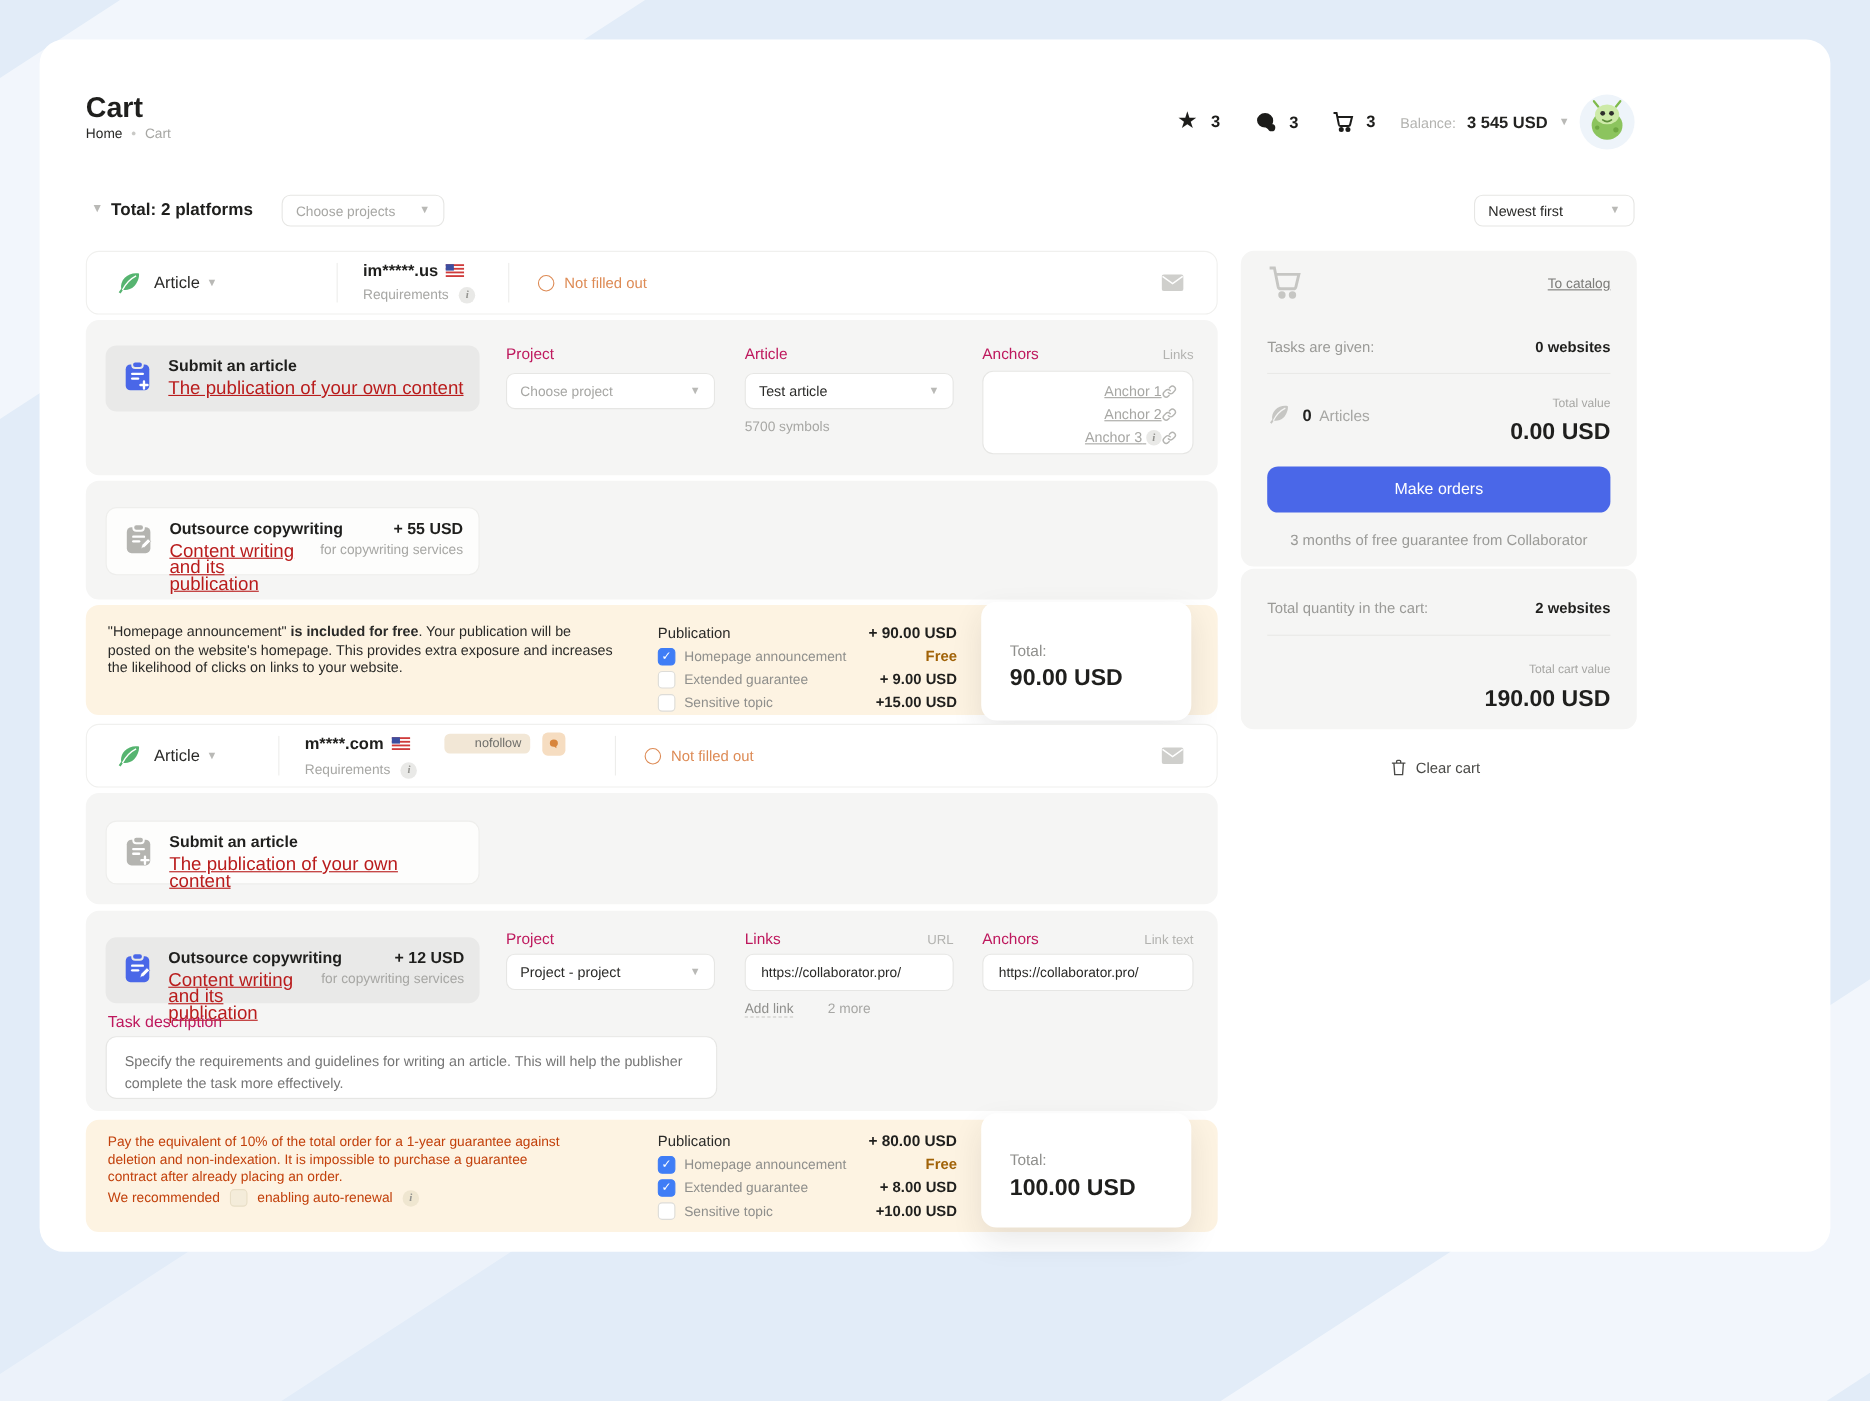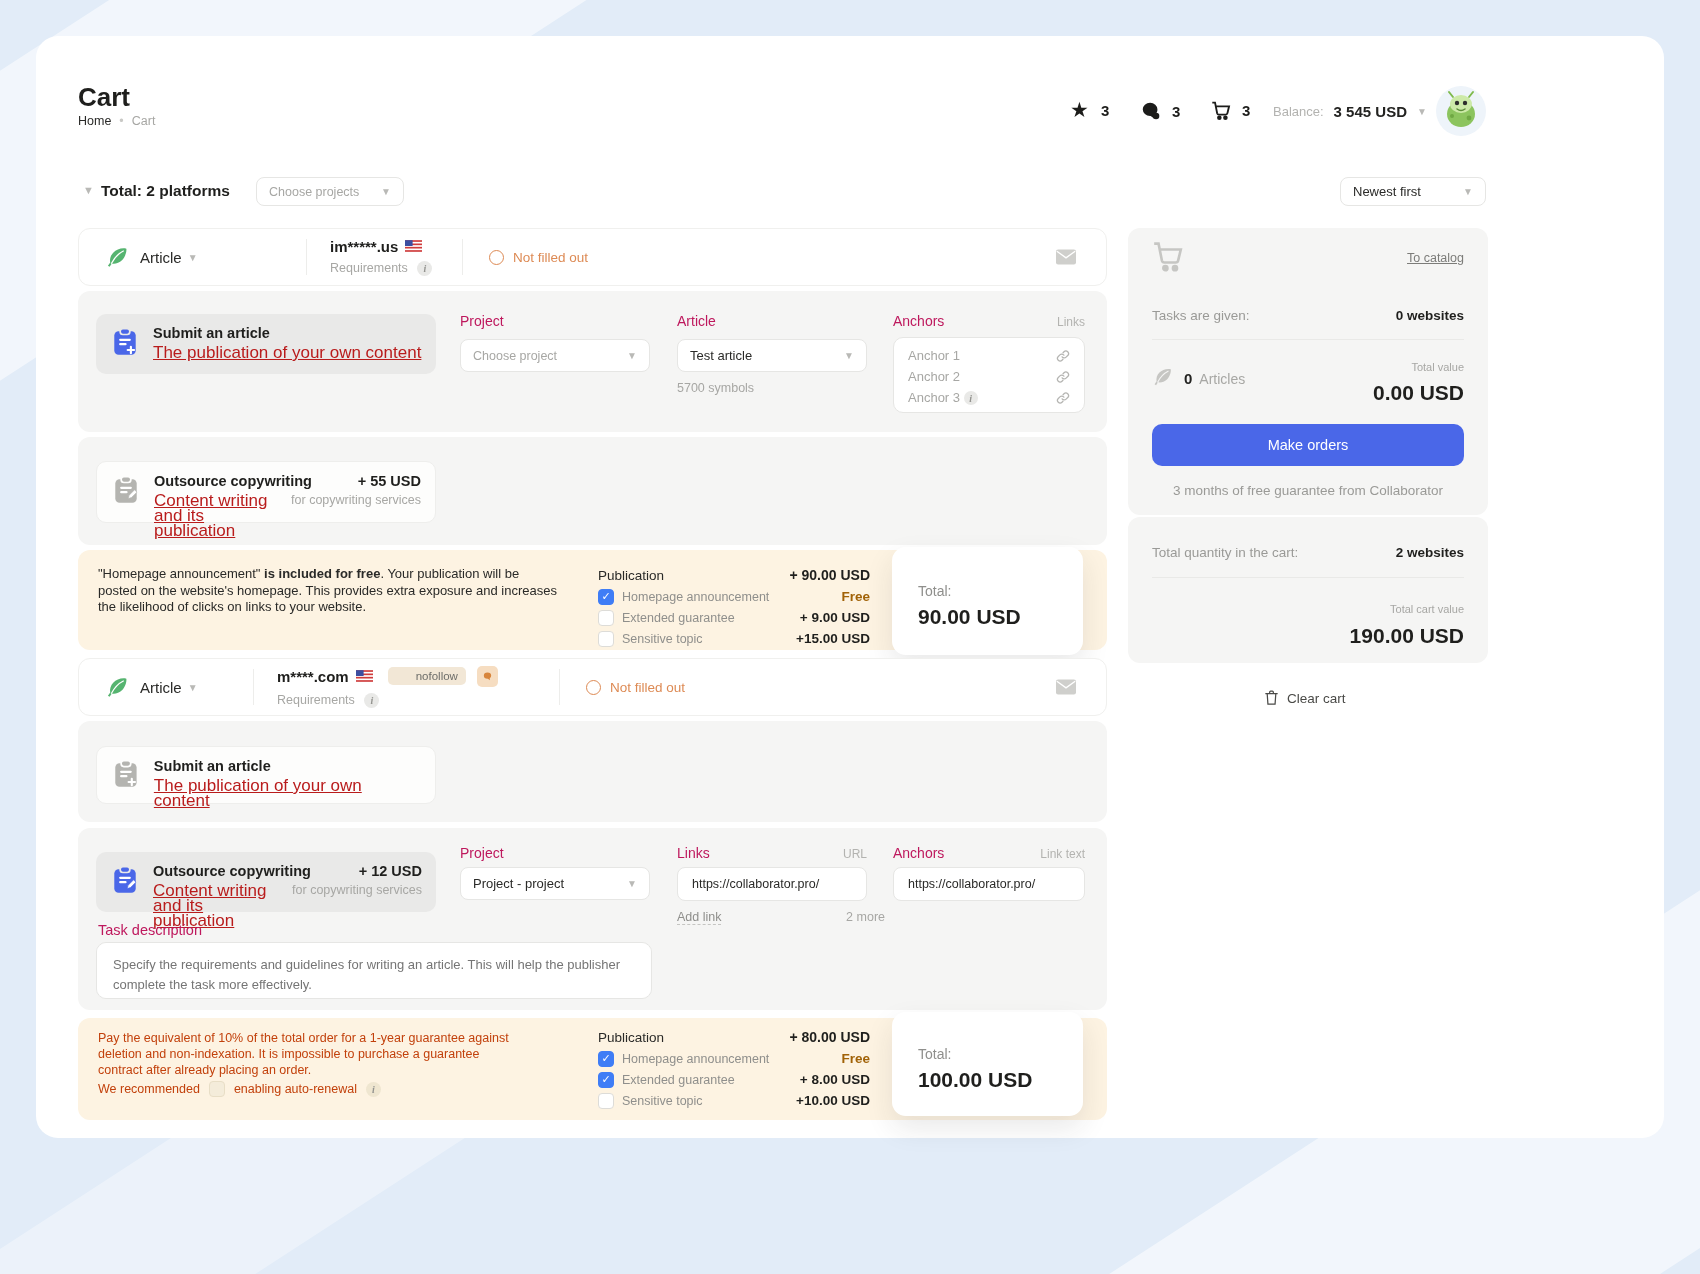--- a/index.html
+++ b/index.html
@@ -50,21 +50,21 @@
   .service-plain { background:#fdfdfc; border:1px solid #eeeeec; }
   .svc-title { font-size:14.5px; font-weight:bold; color:#1f1f1d; }
   .svc-sub { font-size:17px; color:#b91c1c; margin-top:4px; line-height:15px;text-decoration:underline; }
   .svc-price { font-size:14.5px; font-weight:bold; color:#1f1f1d; }
   .svc-note { font-size:12.5px; color:#a7a7a4; text-align:right; }
 
   .col-label { font-size:14px; color:#be185d; }
   .col-unit { font-size:12px; color:#b3b3b0; }
   .inputbox { background:#fff; border:1px solid #e6e6e4; border-radius:8px; font-size:12.5px; color:#2a2a28; width:100%; height:100%; padding:0 14px; font-family:inherit; }
   .anchors-box { background:#fff; border:1px solid #e6e6e4; border-radius:10px; padding:7px 14px; }
-  .anchor-row { display:flex; align-items:center; justify-content:space-between; height:21px; color:#a7a7a4; font-size:13px; }
+  .anchor-row { display:flex; align-items:center; justify-content:flex-end; height:21px; color:#a7a7a4; font-size:13px;text-decoration:underline; }
   .symbols { font-size:12.5px; color:#a7a7a4; }
   .link-action { font-size:12.5px; color:#8f8f8c; border-bottom:1px dashed #c5c5c2; cursor:pointer; }
   .more { font-size:12.5px; color:#a7a7a4; }
 
   .notice { background:#fdf3e2; border-radius:12px; }
   .notice-text { font-size:13px; color:#2a2a28; line-height:16.5px; }
   .notice-text-sm { font-size:12.5px; color:#c2410c; line-height:16px; }
   .pub-label { font-size:13.5px; color:#2a2a28; }
   .pub-price { font-size:14px; font-weight:bold; color:#1f1f1d; }
   .opt-label { font-size:12.5px; color:#8f8f8c; }
@@ -317,21 +317,21 @@
       <svg width="17" height="12" viewBox="0 0 19 13">
           <rect width="19" height="13" fill="#fff"></rect>
           <g fill="#cf3b3b">
             <rect y="0" width="19" height="1.86"></rect>
             <rect y="3.72" width="19" height="1.86"></rect>
             <rect y="7.44" width="19" height="1.86"></rect>
             <rect y="11.14" width="19" height="1.86"></rect>
           </g>
           <rect width="8.5" height="6.5" fill="#3c4ea0"></rect>
         </svg>
-      <span class="badge-nofollow" style="margin-left:8px;padding-left:28px;">nofollow</span>
+      <span class="badge-nofollow" style="margin-left:24px;padding-left:28px;">nofollow</span>
       <span class="badge-chat" style="margin-left:4px;">
         <svg width="11" height="11" viewBox="0 0 24 24" fill="#d8853c">
             <path d="M12 3a8 7 0 0 0-8 7 8 7 0 0 0 8 7h1l4 3v-4a8 7 0 0 0 3-6 8 7 0 0 0-8-7z"></path>
           </svg>
       </span>
     </div>
     <div class="req" style="margin-top:6px;">
       <span>Requirements</span>
       <span class="info-i" style="margin-left:6px;">i</span>
     </div>
@@ -386,21 +386,21 @@
 <div class="abs sel" style="left:460px; top:867px; width:190px; height:33px;">
   <span class="val">Project - project</span>
   <span class="chev">▼</span>
 </div>
 <div class="abs col-label" style="left:677px; top:845px;">Links</div>
 <div class="abs col-unit" style="left:677px; top:847px; width:190px; text-align:right;">URL</div>
 <div class="abs" style="left:677px; top:867px; width:190px; height:34px;">
   <input class="inputbox" value="https://collaborator.pro/" style="">
 </div>
 <span class="abs link-action" style="left:677px; top:910px;">Add link</span>
-<span class="abs more" style="left:695px; top:910px; width:190px; text-align:right;">2 more</span>
+<span class="abs more" style="left:677px; top:910px; width:190px; text-align:center;">2 more</span>
 <div class="abs col-label" style="left:893px; top:845px;">Anchors</div>
 <div class="abs col-unit" style="left:893px; top:847px; width:192px; text-align:right;">Link text</div>
 <div class="abs" style="left:893px; top:867px; width:192px; height:34px;">
   <input class="inputbox" value="https://collaborator.pro/" style="">
 </div>
 <div class="abs col-label" style="left:98px; top:922px; font-size:14.5px;">Task description</div>
 <div class="abs" style="left:96px; top:942px; width:556px; height:57px;">
   <textarea class="inputbox" style="resize: none; padding: 12px 16px; font-size: 13px; line-height: 20px; border-radius: 10px; color: rgb(42, 42, 40);" placeholder="Specify the requirements and guidelines for writing an article. This will help the publisher complete the task more effectively."></textarea>
 </div>
 

